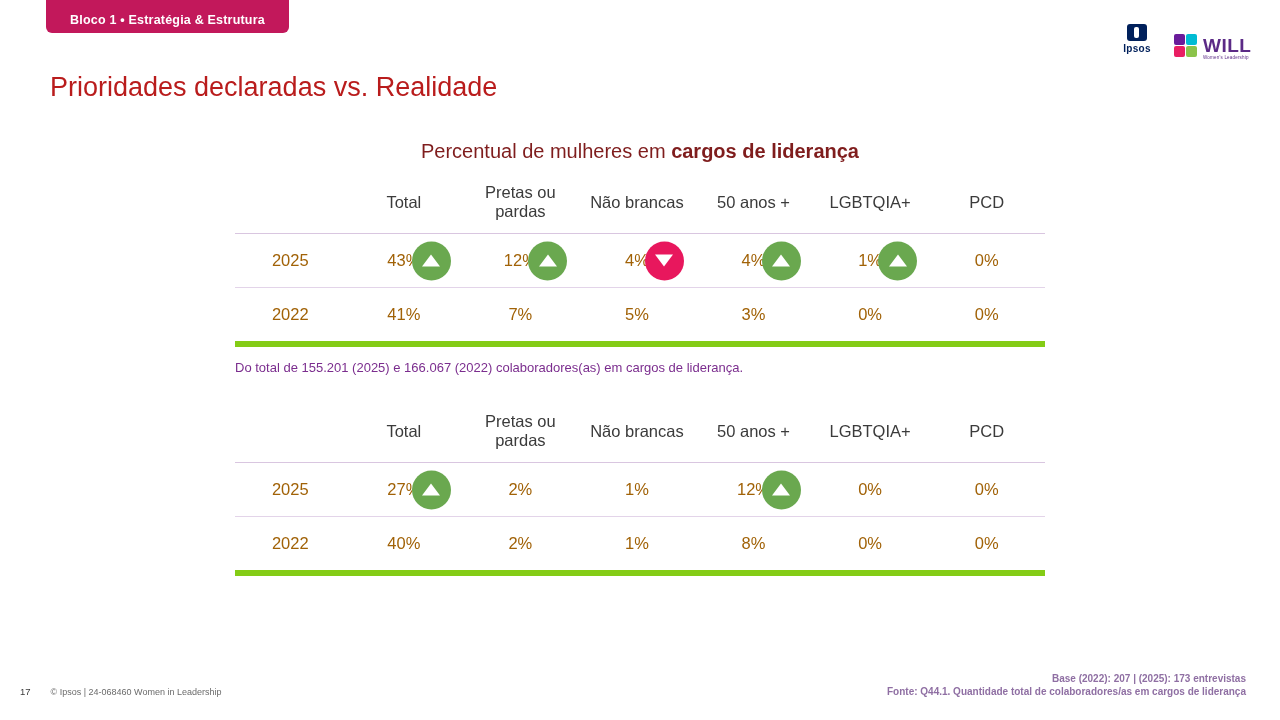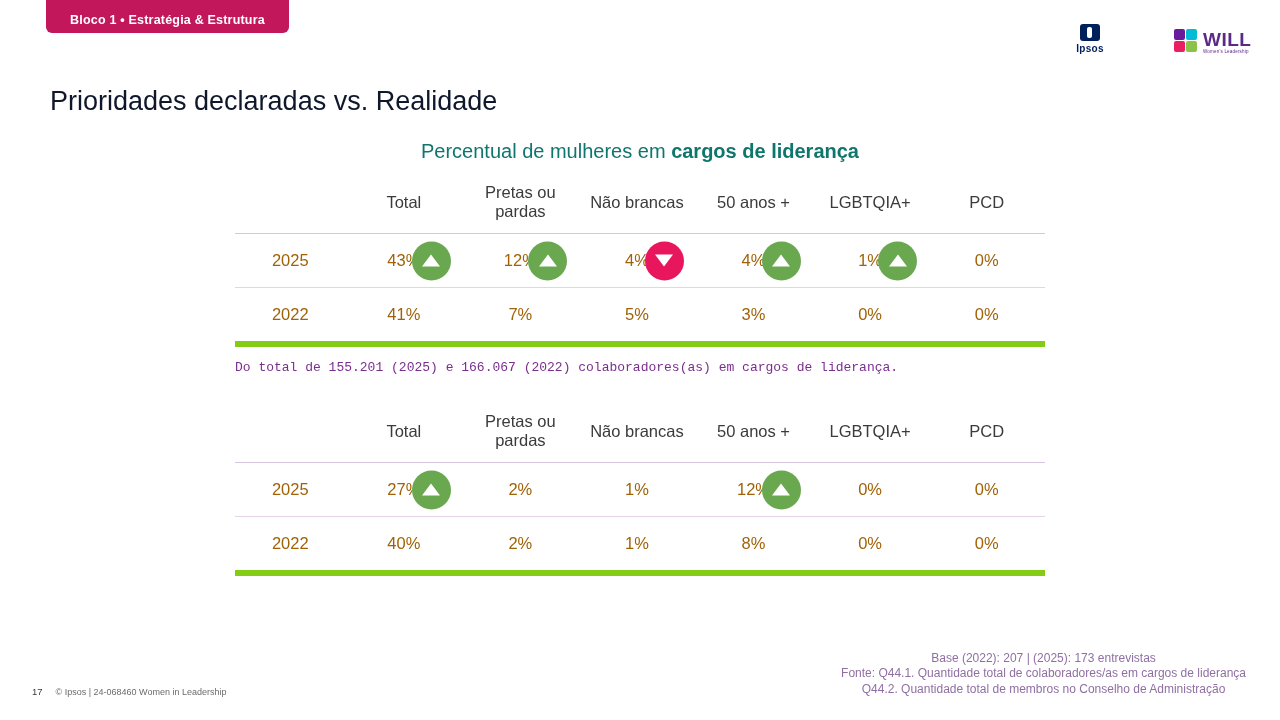--- a/index.html
+++ b/index.html
@@ -46,55 +46,55 @@
   }
   .logo-ipsos .mark:after{
     content:"";
     position:absolute; left:7px; top:3px;
     width:5px;height:11px;background:#ffffff;border-radius:2px;
   }
   .logo-ipsos .txt{
     font-size:10px;color:#00205b;font-weight:bold;letter-spacing:.3px;margin-top:2px;
   }
   .logo-will{
-    width:76px;height:36px;position:relative;display:flex;align-items:center;margin-left:47px;
+    width:76px;height:36px;position:relative;display:flex;align-items:flex-end;
   }
   .will-burst{
     position:relative;width:26px;height:26px;flex:0 0 26px;
   }
   .will-burst i{
     position:absolute;width:11px;height:11px;display:block;border-radius:2px;
   }
   .will-burst i:nth-child(1){background:#6a1b9a;left:0;top:0;}
   .will-burst i:nth-child(2){background:#00bcd4;left:12px;top:0;}
   .will-burst i:nth-child(3){background:#e91e63;left:0;top:12px;}
   .will-burst i:nth-child(4){background:#8bc34a;left:12px;top:12px;}
   .will-text{
     font-size:19px;font-weight:bold;color:#5b2a86;letter-spacing:.5px;line-height:1;
   }
   .will-sub{
     font-size:4.5px;color:#5b2a86;letter-spacing:.2px;white-space:nowrap;
   }
 
   
   .page-title{
-    position:absolute; left:50px; top:86px;
+    position:absolute; left:50px; top:72px;
     font-size:27px;
-    color:#0f172a;
+    color:#b91c1c;
     font-weight:normal;
   }
 
   
   .section{
     position:absolute; left:235px; width:810px;
   }
   .sec-head{
     text-align:center;
     font-size:20px;
-    color:#0f766e;
+    color:#7f1d1d;
     margin-bottom:16px;
   }
   .sec-head b{ font-weight:bold; }
 
   table.grid{
     width:810px;
     border-collapse:collapse;
     table-layout:fixed;
   }
   table.grid th{
@@ -139,36 +139,36 @@
     border-left:9px solid transparent;
     border-right:9px solid transparent;
   }
   .tri.up i{ border-bottom:12px solid #ffffff; }
   .tri.down i{ border-top:12px solid #ffffff; }
 
   .note{
     font-size:13px;
     color:#7b2d8e;
     margin-top:13px;
-    font-family:Liberation Mono, monospace;
   }
 
   
   .footer-right{
     position:absolute; right:34px; bottom:22px;
-    text-align:center;
-    font-size:12px;
+    text-align:right;
+    font-size:10px;
     color:#8f6fa3;
     line-height:1.32;
+    font-weight:bold;
   }
   .footer-left{
-    position:absolute; left:32px; bottom:23px;
+    position:absolute; left:20px; bottom:23px;
     font-size:9px;
     color:#6b6b6b;
-    display:flex; gap:13px; align-items:center;
+    display:flex; gap:20px; align-items:center;
   }
   .pagenum{ font-size:9.5px; color:#3b3b3b; }
 </style>
 </head>
 <body>
 
 <div class="block-chip">
   <span>Bloco 1 • Estratégia &amp; Estrutura</span>
 </div>
 
@@ -324,19 +324,18 @@
         <td>0%</td>
       </tr>
     </tbody>
   </table>
 
 </div>
 
 <div class="footer-right">
   <div>Base (2022): 207 | (2025): 173 entrevistas</div>
   <div>Fonte: Q44.1. Quantidade total de colaboradores/as em cargos de liderança</div>
-  <div>Q44.2. Quantidade total de membros no Conselho de Administração</div>
 </div>
 
 <div class="footer-left">
   <span class="pagenum">17</span>
   <span>© Ipsos | 24-068460 Women in Leadership</span>
 </div>
 
 </body></html>

